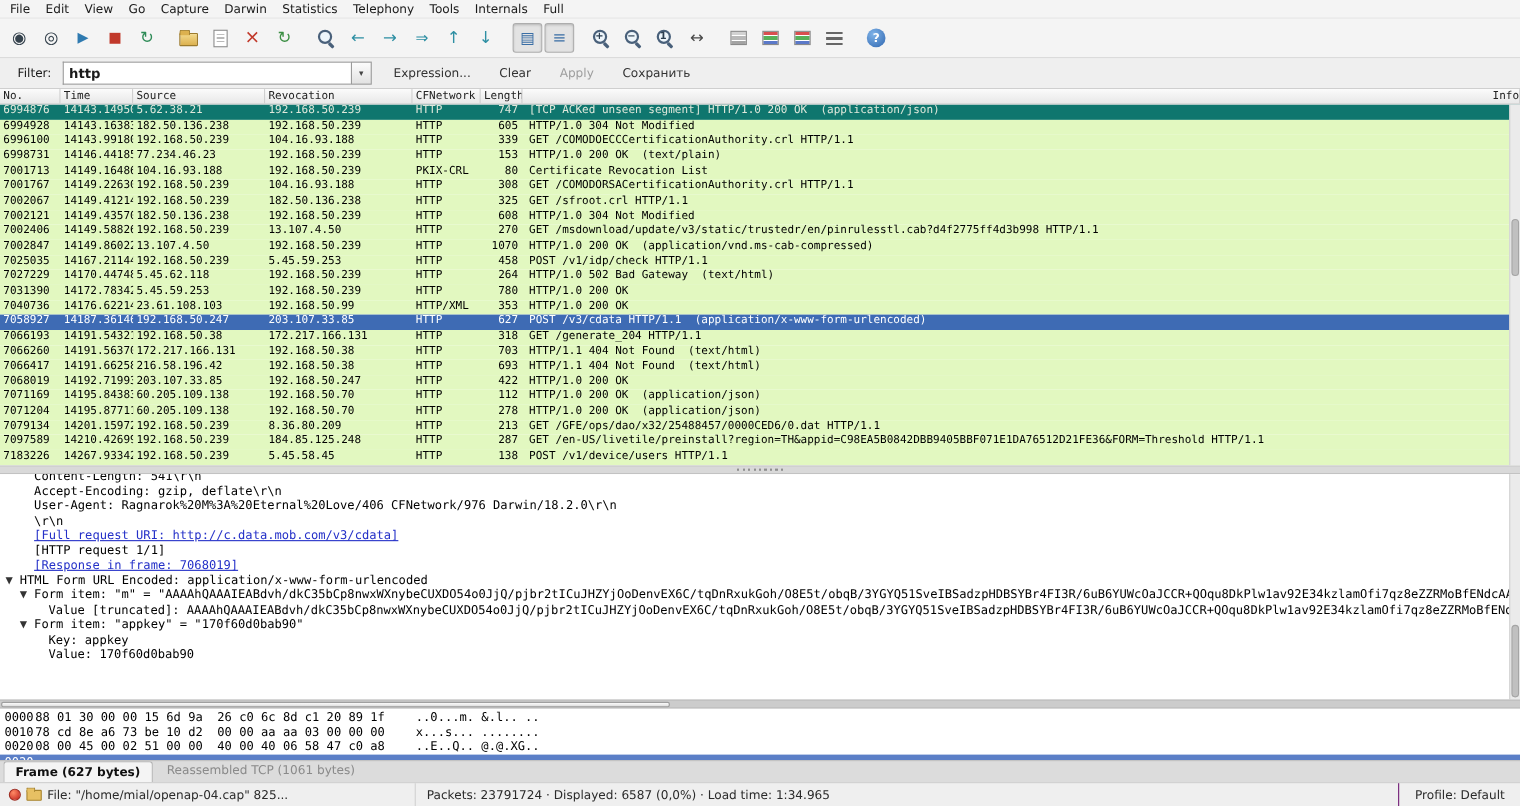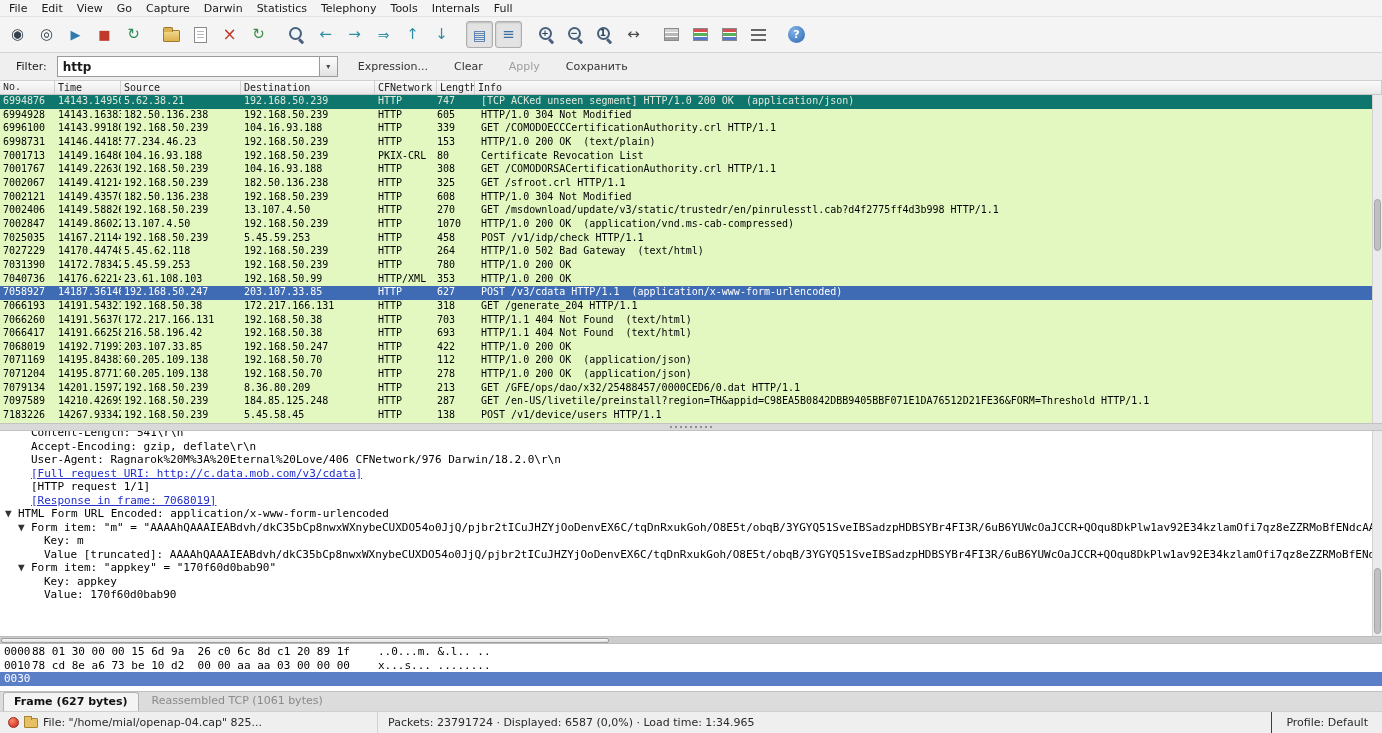--- a/index.html
+++ b/index.html
@@ -40,21 +40,21 @@
 
   
   .plist{position:relative;height:342px;background:#fff;font-family:"DejaVu Sans Mono","Liberation Mono",monospace;font-size:10px}
   .phead{height:14px;display:flex;background:linear-gradient(#fbfbfb,#e8e8e8);border-bottom:1px solid #c6c6c6}
   .hcol{border-right:1px solid #cfcfcf;padding-left:3px;font-size:10px;line-height:13px;color:#222;overflow:hidden;white-space:pre}
   .rows{height:328px;overflow:hidden}
   .prow{height:13.67px;display:flex;background:#e2f8c0;color:#000;white-space:pre;overflow:hidden}
   .prow.dark{background:#0f766e;color:#dfe8db}
   .prow.selected{background:#3e6bb4;color:#fff}
   .cell{display:inline-block;height:100%;overflow:hidden;padding-left:3px;flex:none}
-  .cell.num{padding-right:4px;padding-left:0}
+  .cell.num{text-align:right;padding-right:4px;padding-left:0}
   .cell.info{flex:1;padding-left:6px}
 
   
   .splitter{height:8px;background:#d9d9d9;border-top:1px solid #c2c2c2;border-bottom:1px solid #c2c2c2;display:flex;align-items:center;justify-content:center}
   .dotline{width:42px;height:2px;background:repeating-linear-gradient(90deg,#8f8f8f 0 2px,transparent 2px 5px)}
   .hscroll{height:8px;background:#cccccc;border-top:1px solid #bdbdbd;border-bottom:1px solid #bdbdbd;position:relative}
   .hthumb{position:absolute;left:1px;top:1px;height:5px;width:44%;background:linear-gradient(#fbfbfb,#dedede);border:1px solid #9f9f9f;border-radius:2px}
   .vscroll{position:absolute;top:14px;right:0;bottom:0;width:10px;background:#ebebeb;border-left:1px solid #d2d2d2}
   .vthumb{position:absolute;left:1px;right:1px;background:#c0c0c0;border:1px solid #a5a5a5;border-radius:4px}
 
@@ -212,27 +212,27 @@
   <div class="fbtns">
       <span class="fbtn">Expression...</span>
       <span class="fbtn">Clear</span>
       <span class="fbtn disabled">Apply</span>
       <span class="fbtn">Сохранить</span>
     </div>
 </div>
 
 <div class="plist">
   <div class="phead">
-      <div class="hcol" style="width: 55px; font-family: Liberation Mono, monospace;">No.</div>
+      <div class="hcol" style="width: 55px;">No.</div>
       <div class="hcol" style="width: 66px;">Time</div>
       <div class="hcol" style="width: 120px;">Source</div>
-      <div class="hcol" style="width: 134px;">Destination</div>
+      <div class="hcol" style="width: 134px;">Revocation</div>
       <div class="hcol" style="width: 62px;">CFNetwork</div>
       <div class="hcol" style="width: 38px;">Length</div>
-      <div class="hcol" style="flex: 1 1 0%;">Info</div>
+      <div class="hcol" style="flex: 1 1 0%; text-align: right;">Info</div>
     </div>
   <div class="rows">
       <div class="prow dark"><span class="cell" style="width: 55px;">6994876</span><span class="cell" style="width: 66px;">14143.14950:</span><span class="cell" style="width: 120px;">5.62.38.21</span><span class="cell" style="width: 134px;">192.168.50.239</span><span class="cell" style="width: 62px;">HTTP</span><span class="cell num" style="width: 38px;">747</span><span class="cell info">[TCP ACKed unseen segment] HTTP/1.0 200 OK  (application/json)</span></div>
       <div class="prow"><span class="cell" style="width: 55px;">6994928</span><span class="cell" style="width: 66px;">14143.16383(</span><span class="cell" style="width: 120px;">182.50.136.238</span><span class="cell" style="width: 134px;">192.168.50.239</span><span class="cell" style="width: 62px;">HTTP</span><span class="cell num" style="width: 38px;">605</span><span class="cell info">HTTP/1.0 304 Not Modified</span></div>
       <div class="prow"><span class="cell" style="width: 55px;">6996100</span><span class="cell" style="width: 66px;">14143.99180(</span><span class="cell" style="width: 120px;">192.168.50.239</span><span class="cell" style="width: 134px;">104.16.93.188</span><span class="cell" style="width: 62px;">HTTP</span><span class="cell num" style="width: 38px;">339</span><span class="cell info">GET /COMODOECCCertificationAuthority.crl HTTP/1.1</span></div>
       <div class="prow"><span class="cell" style="width: 55px;">6998731</span><span class="cell" style="width: 66px;">14146.44185:</span><span class="cell" style="width: 120px;">77.234.46.23</span><span class="cell" style="width: 134px;">192.168.50.239</span><span class="cell" style="width: 62px;">HTTP</span><span class="cell num" style="width: 38px;">153</span><span class="cell info">HTTP/1.0 200 OK  (text/plain)</span></div>
       <div class="prow"><span class="cell" style="width: 55px;">7001713</span><span class="cell" style="width: 66px;">14149.16486(</span><span class="cell" style="width: 120px;">104.16.93.188</span><span class="cell" style="width: 134px;">192.168.50.239</span><span class="cell" style="width: 62px;">PKIX-CRL</span><span class="cell num" style="width: 38px;">80</span><span class="cell info">Certificate Revocation List</span></div>
       <div class="prow"><span class="cell" style="width: 55px;">7001767</span><span class="cell" style="width: 66px;">14149.22630(</span><span class="cell" style="width: 120px;">192.168.50.239</span><span class="cell" style="width: 134px;">104.16.93.188</span><span class="cell" style="width: 62px;">HTTP</span><span class="cell num" style="width: 38px;">308</span><span class="cell info">GET /COMODORSACertificationAuthority.crl HTTP/1.1</span></div>
       <div class="prow"><span class="cell" style="width: 55px;">7002067</span><span class="cell" style="width: 66px;">14149.41214(</span><span class="cell" style="width: 120px;">192.168.50.239</span><span class="cell" style="width: 134px;">182.50.136.238</span><span class="cell" style="width: 62px;">HTTP</span><span class="cell num" style="width: 38px;">325</span><span class="cell info">GET /sfroot.crl HTTP/1.1</span></div>
       <div class="prow"><span class="cell" style="width: 55px;">7002121</span><span class="cell" style="width: 66px;">14149.43570(</span><span class="cell" style="width: 120px;">182.50.136.238</span><span class="cell" style="width: 134px;">192.168.50.239</span><span class="cell" style="width: 62px;">HTTP</span><span class="cell num" style="width: 38px;">608</span><span class="cell info">HTTP/1.0 304 Not Modified</span></div>
@@ -260,44 +260,45 @@
 
 <div class="splitter">
     <span class="dotline"></span>
   </div>
 
 <div class="details">
   <div>
       <div class="dline clip" style="padding-left: 18px;"><span class="tw"></span><span>Content-Length: 541\r\n</span></div>
       <div class="dline" style="padding-left: 18px;"><span class="tw"></span><span>Accept-Encoding: gzip, deflate\r\n</span></div>
       <div class="dline" style="padding-left: 18px;"><span class="tw"></span><span>User-Agent: Ragnarok%20M%3A%20Eternal%20Love/406 CFNetwork/976 Darwin/18.2.0\r\n</span></div>
+      <div class="dline" style="padding-left: 18px;"><span class="tw"></span><span>\r\n</span></div>
       <div class="dline" style="padding-left: 18px;"><span class="tw"></span><span class="dlink">[Full request URI: http://c.data.mob.com/v3/cdata]</span></div>
       <div class="dline" style="padding-left: 18px;"><span class="tw"></span><span>[HTTP request 1/1]</span></div>
       <div class="dline" style="padding-left: 18px;"><span class="tw"></span><span class="dlink">[Response in frame: 7068019]</span></div>
       <div class="dline" style="padding-left: 5px;"><span class="tw">▼</span><span>HTML Form URL Encoded: application/x-www-form-urlencoded</span></div>
       <div class="dline" style="padding-left: 18px;"><span class="tw">▼</span><span>Form item: "m" = "AAAAhQAAAIEABdvh/dkC35bCp8nwxWXnybeCUXDO54o0JjQ/pjbr2tICuJHZYjOoDenvEX6C/tqDnRxukGoh/O8E5t/obqB/3YGYQ51SveIBSadzpHDBSYBr4FI3R/6uB6YUWcOaJCCR+QOqu8DkPlw1av92E34kzlamOfi7qz8eZZRMoBfENdcAAADQJRi91/CBfLogSHA1vTp/T2aCmdZ</span></div>
-      <div class="dline" style="padding-left: 31px;"><span class="tw"></span><span>Key: m</span></div>
       <div class="dline" style="padding-left: 31px;"><span class="tw"></span><span>Value [truncated]: AAAAhQAAAIEABdvh/dkC35bCp8nwxWXnybeCUXDO54o0JjQ/pjbr2tICuJHZYjOoDenvEX6C/tqDnRxukGoh/O8E5t/obqB/3YGYQ51SveIBSadzpHDBSYBr4FI3R/6uB6YUWcOaJCCR+QOqu8DkPlw1av92E34kzlamOfi7qz8eZZRMoBfENdcAAADQJRi91/CBfLogSHA1vTp/T2aC</span></div>
       <div class="dline" style="padding-left: 18px;"><span class="tw">▼</span><span>Form item: "appkey" = "170f60d0bab90"</span></div>
       <div class="dline" style="padding-left: 31px;"><span class="tw"></span><span>Key: appkey</span></div>
       <div class="dline" style="padding-left: 31px;"><span class="tw"></span><span>Value: 170f60d0bab90</span></div>
     </div>
   <div class="vscroll">
     <div class="vthumb" style="bottom:2px;height:66px"></div>
   </div>
 </div>
 
 <div class="hscroll">
   <div class="hthumb"></div>
 </div>
 
 <div class="hexpane">
   <div>
       <div class="hrow"><span class="h-off">0000</span><span class="h-hex">88 01 30 00 00 15 6d 9a  26 c0 6c 8d c1 20 89 1f</span><span class="h-asc">..0...m. &amp;.l.. ..</span></div>
       <div class="hrow"><span class="h-off">0010</span><span class="h-hex">78 cd 8e a6 73 be 10 d2  00 00 aa aa 03 00 00 00</span><span class="h-asc">x...s... ........</span></div>
+      <div class="hrow"><span class="h-off">0020</span><span class="h-hex">08 00 45 00 02 51 00 00  40 00 40 06 58 47 c0 a8</span><span class="h-asc">..E..Q.. @.@.XG..</span></div>
       <div class="hrow sel"><span class="h-off">0030</span><span class="h-hex"></span><span class="h-asc"></span></div>
     </div>
 </div>
 
 <div class="tabbar">
     <span class="tab active">Frame (627 bytes)</span>
     <span class="tab inactive">Reassembled TCP (1061 bytes)</span>
   </div>
 
 <div class="statusbar">

